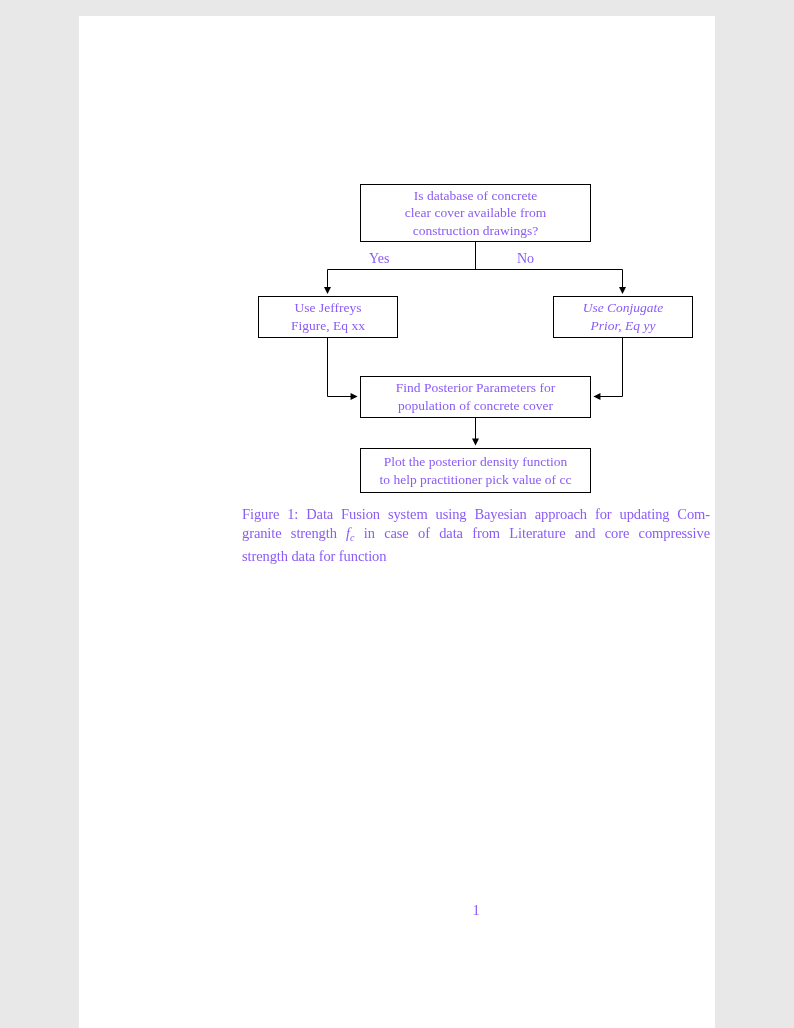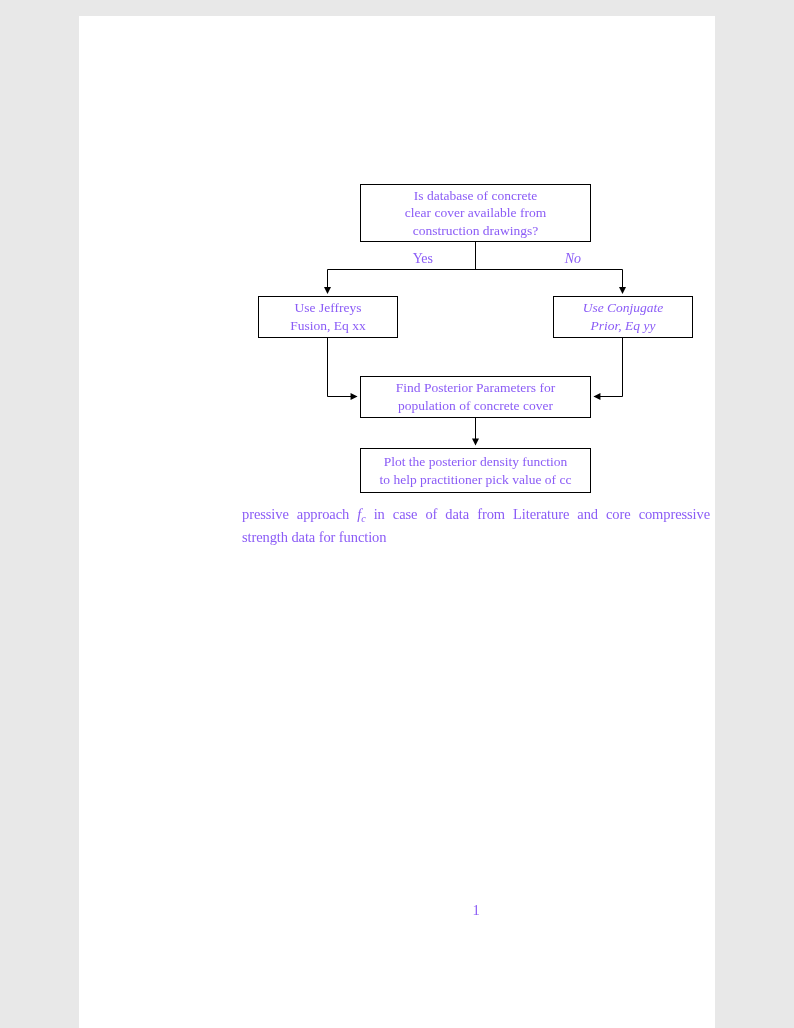--- a/index.html
+++ b/index.html
@@ -33,26 +33,26 @@
   }
   .node span { white-space: pre-line; }
   .node-question { left: 281px; top: 168px; width: 231px; height: 58px; }
   .node-jeffreys { left: 179px; top: 280px; width: 140px; height: 42px; }
   .node-conjugate { left: 474px; top: 280px; width: 140px; height: 42px; font-style: italic; }
   .node-posterior { left: 281px; top: 360px; width: 231px; height: 42px; }
   .node-plot      { left: 281px; top: 432px; width: 231px; height: 45px; }
   .edge-label {
     position: absolute;
     width: 64px;
-    text-align: right;
+    text-align: left;
     font-size: 14px;
     line-height: 16px;
   }
   .edge-label-yes { left: 290px; top: 235px; }
-  .edge-label-no  { left: 438px; top: 235px; font-style: italic; }
+  .edge-label-no  { left: 438px; top: 235px; }
   .caption {
     position: absolute;
     left: 163px;
     top: 489px;
     width: 468px;
     font-size: 14.5px;
     line-height: 19px;
     letter-spacing: -0.1px;
   }
   .cap-line.just {
@@ -96,41 +96,44 @@
     <span>Is database of concrete
 clear cover available from
 construction drawings?</span>
   </div>
 
   <div class="edge-label edge-label-yes">Yes</div>
   <div class="edge-label edge-label-no">No</div>
 
   <div class="node node-jeffreys">
     <span>Use Jeffreys
-Fusion, Eq xx</span>
+Figure, Eq xx</span>
   </div>
 
   <div class="node node-conjugate">
     <span>Use Conjugate
 Prior, Eq yy</span>
   </div>
 
   <div class="node node-posterior">
     <span>Find Posterior Parameters for
 population of concrete cover</span>
   </div>
 
   <div class="node node-plot">
     <span>Plot the posterior density function
 to help practitioner pick value of cc</span>
   </div>
 
   <div class="caption">
     <div class="cap-line just">
-      <span>pressive approach</span>
+      <span>Figure 1: Data Fusion system using Bayesian approach for updating Com-</span>
+    </div>
+    <div class="cap-line just">
+      <span>granite strength</span>
       <span class="math"><span class="math-var">f</span><span class="math-sub">c</span></span>
       <span>in case of data from Literature and core compressive</span>
     </div>
     <div class="cap-line">
       <span>strength data for function</span>
     </div>
   </div>
 
   <div class="page-number">1</div>
 

